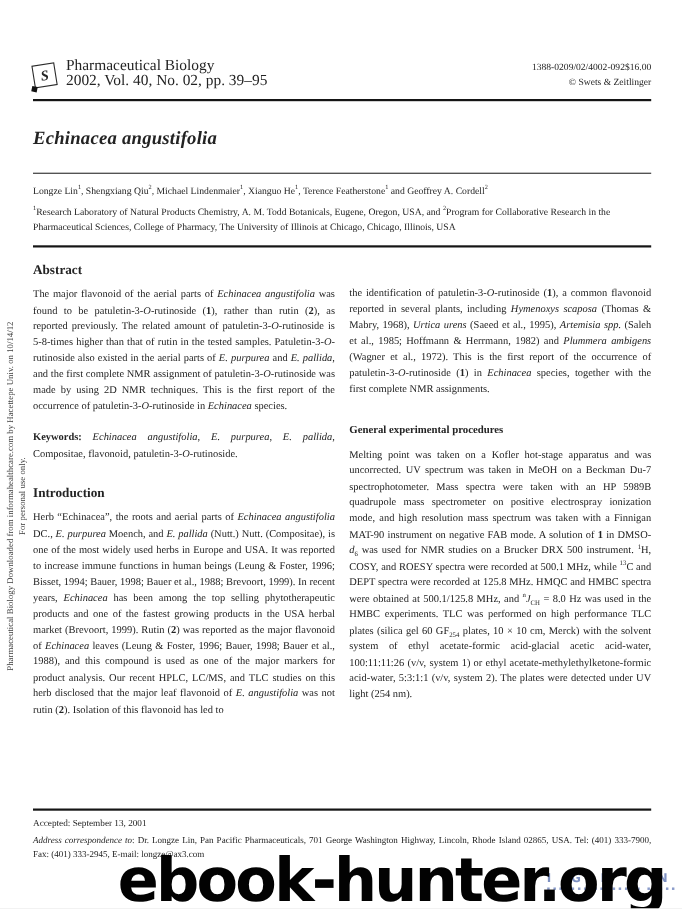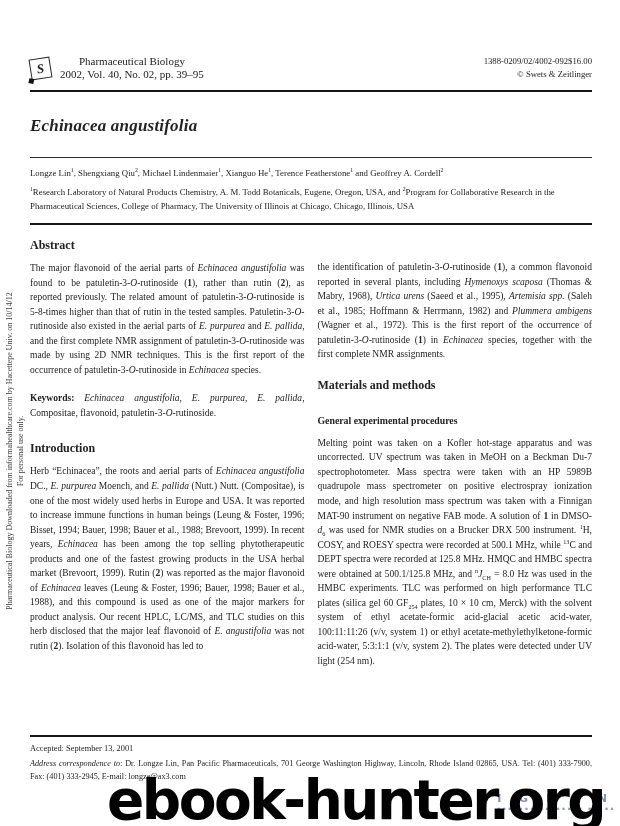--- a/index.html
+++ b/index.html
@@ -14,21 +14,21 @@
   .hdr-left{display:flex;align-items:center;}
   .logo{
     position:relative;width:19px;height:19px;border:1.7px solid #2b2b2b;
     transform:rotate(-9deg);display:flex;align-items:center;justify-content:center;
     font-style:italic;font-weight:bold;font-size:13px;margin-top:1px;
   }
   .logo::after{
     content:"";position:absolute;left:-4px;bottom:-4px;width:5px;height:5px;
     background:#111;transform:rotate(20deg);
   }
-  .jr{margin-left:9px;font-size:11px;line-height:12.5px;text-align:center;}
+  .jr{margin-left:9px;font-size:14px;line-height:12.5px;}
   .hdr-right{text-align:right;font-size:8.7px;line-height:12.5px;}
   .rule-thick{border:none;border-top:2.4px solid #151515;margin:10px 0 0 0;}
   .rule-thin{border:none;border-top:1.2px solid #2a2a2a;margin:14px 0 0 0;}
   
   .title{font-size:17px;font-weight:bold;line-height:35px;margin-top:16px;letter-spacing:.2px;}
   .title .l2{font-style:italic;}
   .authors{font-size:8.8px;margin-top:10px;}
   .affil{font-size:8.8px;line-height:13.5px;margin-top:8px;}
   sup{font-size:65%;line-height:0;}
   sub{font-size:65%;line-height:0;}
@@ -105,21 +105,20 @@
     <div class="cols">
       <div class="col">
         <h2 class="sec">Abstract</h2>
         <p>The major flavonoid of the aerial parts of <i>Echinacea angustifolia</i> was found to be patuletin-3-<i>O</i>-rutinoside (<b>1</b>), rather than rutin (<b>2</b>), as reported previously. The related amount of patuletin-3-<i>O</i>-rutinoside is 5-8-times higher than that of rutin in the tested samples. Patuletin-3-<i>O</i>-rutinoside also existed in the aerial parts of <i>E. purpurea</i> and <i>E. pallida</i>, and the first complete NMR assignment of patuletin-3-<i>O</i>-rutinoside was made by using 2D NMR techniques. This is the first report of the occurrence of patuletin-3-<i>O</i>-rutinoside in <i>Echinacea</i> species.</p>
         <p class="kw"><b>Keywords:</b> <span><i>Echinacea angustifolia</i>, <i>E. purpurea</i>, <i>E. pallida</i>, Compositae, flavonoid, patuletin-3-<i>O</i>-rutinoside.</span></p>
         <h2 class="sec intro-h">Introduction</h2>
         <p>Herb “Echinacea”, the roots and aerial parts of <i>Echinacea angustifolia</i> DC., <i>E. purpurea</i> Moench, and <i>E. pallida</i> (Nutt.) Nutt. (Compositae), is one of the most widely used herbs in Europe and USA. It was reported to increase immune functions in human beings (Leung &amp; Foster, 1996; Bisset, 1994; Bauer, 1998; Bauer et al., 1988; Brevoort, 1999). In recent years, <i>Echinacea</i> has been among the top selling phytotherapeutic products and one of the fastest growing products in the USA herbal market (Brevoort, 1999). Rutin (<b>2</b>) was reported as the major flavonoid of <i>Echinacea</i> leaves (Leung &amp; Foster, 1996; Bauer, 1998; Bauer et al., 1988), and this compound is used as one of the major markers for product analysis. Our recent HPLC, LC/MS, and TLC studies on this herb disclosed that the major leaf flavonoid of <i>E. angustifolia</i> was not rutin (<b>2</b>). Isolation of this flavonoid has led to</p>
       </div>
       <div class="col col-right">
         <p>the identification of patuletin-3-<i>O</i>-rutinoside (<b>1</b>), a common flavonoid reported in several plants, including <i>Hymenoxys scaposa</i> (Thomas &amp; Mabry, 1968), <i>Urtica urens</i> (Saeed et al., 1995), <i>Artemisia spp.</i> (Saleh et al., 1985; Hoffmann &amp; Herrmann, 1982) and <i>Plummera ambigens</i> (Wagner et al., 1972). This is the first report of the occurrence of patuletin-3-<i>O</i>-rutinoside (<b>1</b>) in <i>Echinacea</i> species, together with the first complete NMR assignments.</p>
-        <h2 class="sec mm-h">Materials and methods</h2>
         <h3 class="sub">General experimental procedures</h3>
         <p>Melting point was taken on a Kofler hot-stage apparatus and was uncorrected. UV spectrum was taken in MeOH on a Beckman Du-7 spectrophotometer. Mass spectra were taken with an HP 5989B quadrupole mass spectrometer on positive electrospray ionization mode, and high resolution mass spectrum was taken with a Finnigan MAT-90 instrument on negative FAB mode. A solution of <b>1</b> in DMSO-<i>d</i><sub>6</sub> was used for NMR studies on a Brucker DRX 500 instrument. <sup>1</sup>H, COSY, and ROESY spectra were recorded at 500.1 MHz, while <sup>13</sup>C and DEPT spectra were recorded at 125.8 MHz. HMQC and HMBC spectra were obtained at 500.1/125.8 MHz, and <sup>n</sup><i>J</i><sub>CH</sub> = 8.0 Hz was used in the HMBC experiments. TLC was performed on high performance TLC plates (silica gel 60 GF<sub>254</sub> plates, 10 × 10 cm, Merck) with the solvent system of ethyl acetate-formic acid-glacial acetic acid-water, 100:11:11:26 (v/v, system 1) or ethyl acetate-methylethylketone-formic acid-water, 5:3:1:1 (v/v, system 2). The plates were detected under UV light (254 nm).</p>
       </div>
     </div>
   </div>
 
   <div class="footer">
     <hr class="rule-thick" style="margin:0;">
     <div class="accepted">Accepted: September 13, 2001</div>
     <div class="corr"><i>Address correspondence to</i>: Dr. Longze Lin, Pan Pacific Pharmaceuticals, 701 George Washington Highway, Lincoln, Rhode Island 02865, USA. Tel: (401) 333-7900, Fax: (401) 333-2945, E-mail: longze@ax3.com</div>

